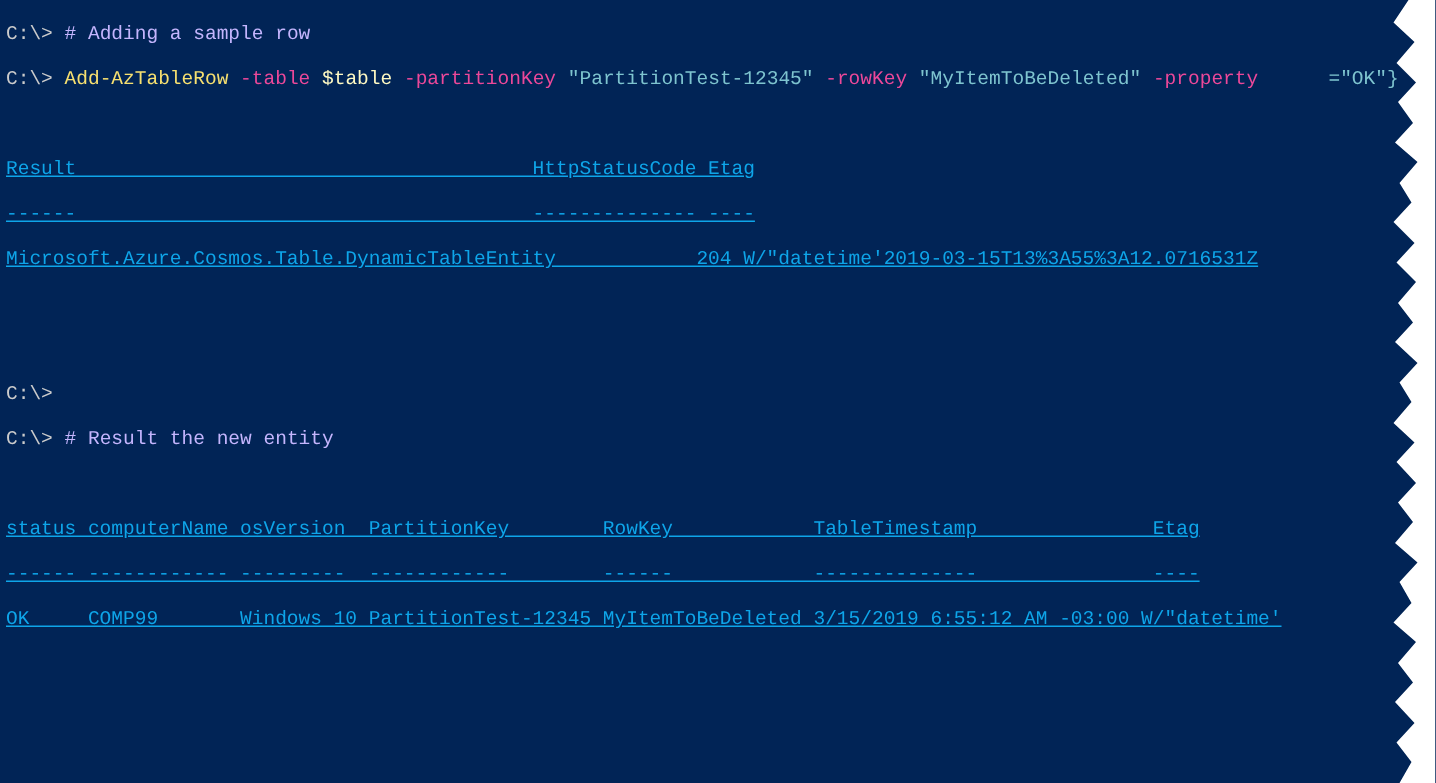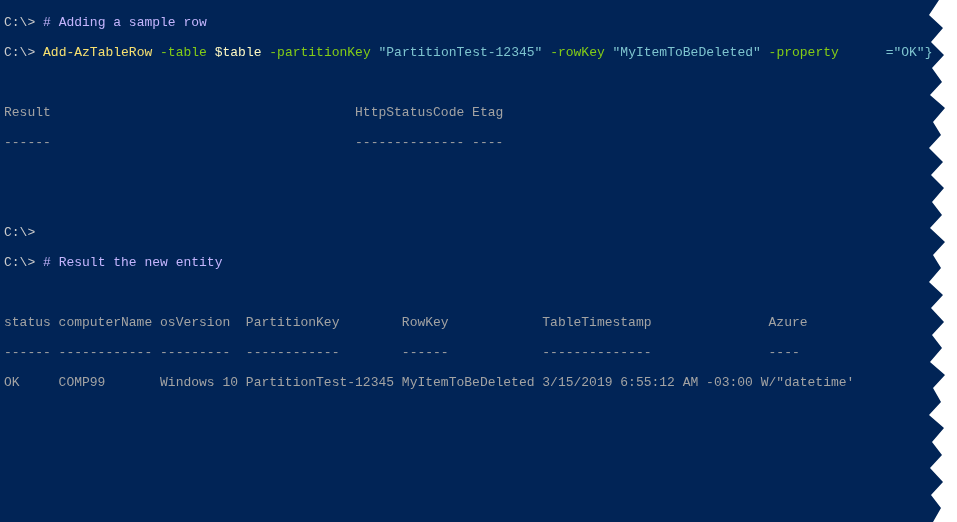--- a/index.html
+++ b/index.html
@@ -15,25 +15,25 @@
     overflow: hidden;
   }
   .terminal {
     padding: 0 4px;
     white-space: pre;
     position: relative;
   }
   .prompt   { color: #cccccc; }
   .comment  { color: #c4b5fd; }
   .cmd      { color: #f7e070; margin-top: 12px; }
-  .param    { color: #84cc16; text-align: right; }
+  .param    { color: #ec4899; text-align: right; }
   .var      { color: #fef9c3; }
   .string   { color: #7ec4cf; }
   .pipe     { color: #cccccc; }
-  .out      { color: #a3a3a3; }
+  .out      { color: #0ea5e9; text-decoration: underline; }
   .blank    { display:block; height:15px; }
 
   
   .torn-edge {
     position: absolute;
     top: 0;
     right: 0;
     width: 30px;
     height: 522px;
     pointer-events: none;
@@ -41,26 +41,27 @@
 </style>
 </head>
 <body>
 
 <div class="terminal">
 <div><span class="prompt">C:\&gt;</span><span> </span><span class="comment"># Adding a sample row</span></div>
 <div><span class="prompt">C:\&gt;</span><span> </span><span class="cmd">Add-AzTableRow</span><span class="param"> -table </span><span class="var">$table</span><span class="param"> -partitionKey </span><span class="string">"PartitionTest-12345"</span><span class="param"> -rowKey </span><span class="string">"MyItemToBeDeleted"</span><span class="param"> -property </span><span class="string">     ="OK"}</span></div>
 <span class="blank"></span>
 <div class="out">Result                                       HttpStatusCode Etag</div>
 <div class="out">------                                       -------------- ----</div>
+<div class="out">Microsoft.Azure.Cosmos.Table.DynamicTableEntity            204 W/"datetime'2019-03-15T13%3A55%3A12.0716531Z</div>
 <span class="blank"></span>
 <span class="blank"></span>
 <div><span class="prompt">C:\&gt;</span></div>
 <div><span class="prompt">C:\&gt;</span><span> </span><span class="comment"># Result the new entity</span></div>
 <span class="blank"></span>
-<div class="out">status computerName osVersion  PartitionKey        RowKey            TableTimestamp               Azure</div>
+<div class="out">status computerName osVersion  PartitionKey        RowKey            TableTimestamp               Etag</div>
 <div class="out">------ ------------ ---------  ------------        ------            --------------               ----</div>
 <div class="out">OK     COMP99       Windows 10 PartitionTest-12345 MyItemToBeDeleted 3/15/2019 6:55:12 AM -03:00 W/"datetime'</div>
 <span class="blank"></span>
 <span class="blank"></span>
 
 
 
 
 
 

